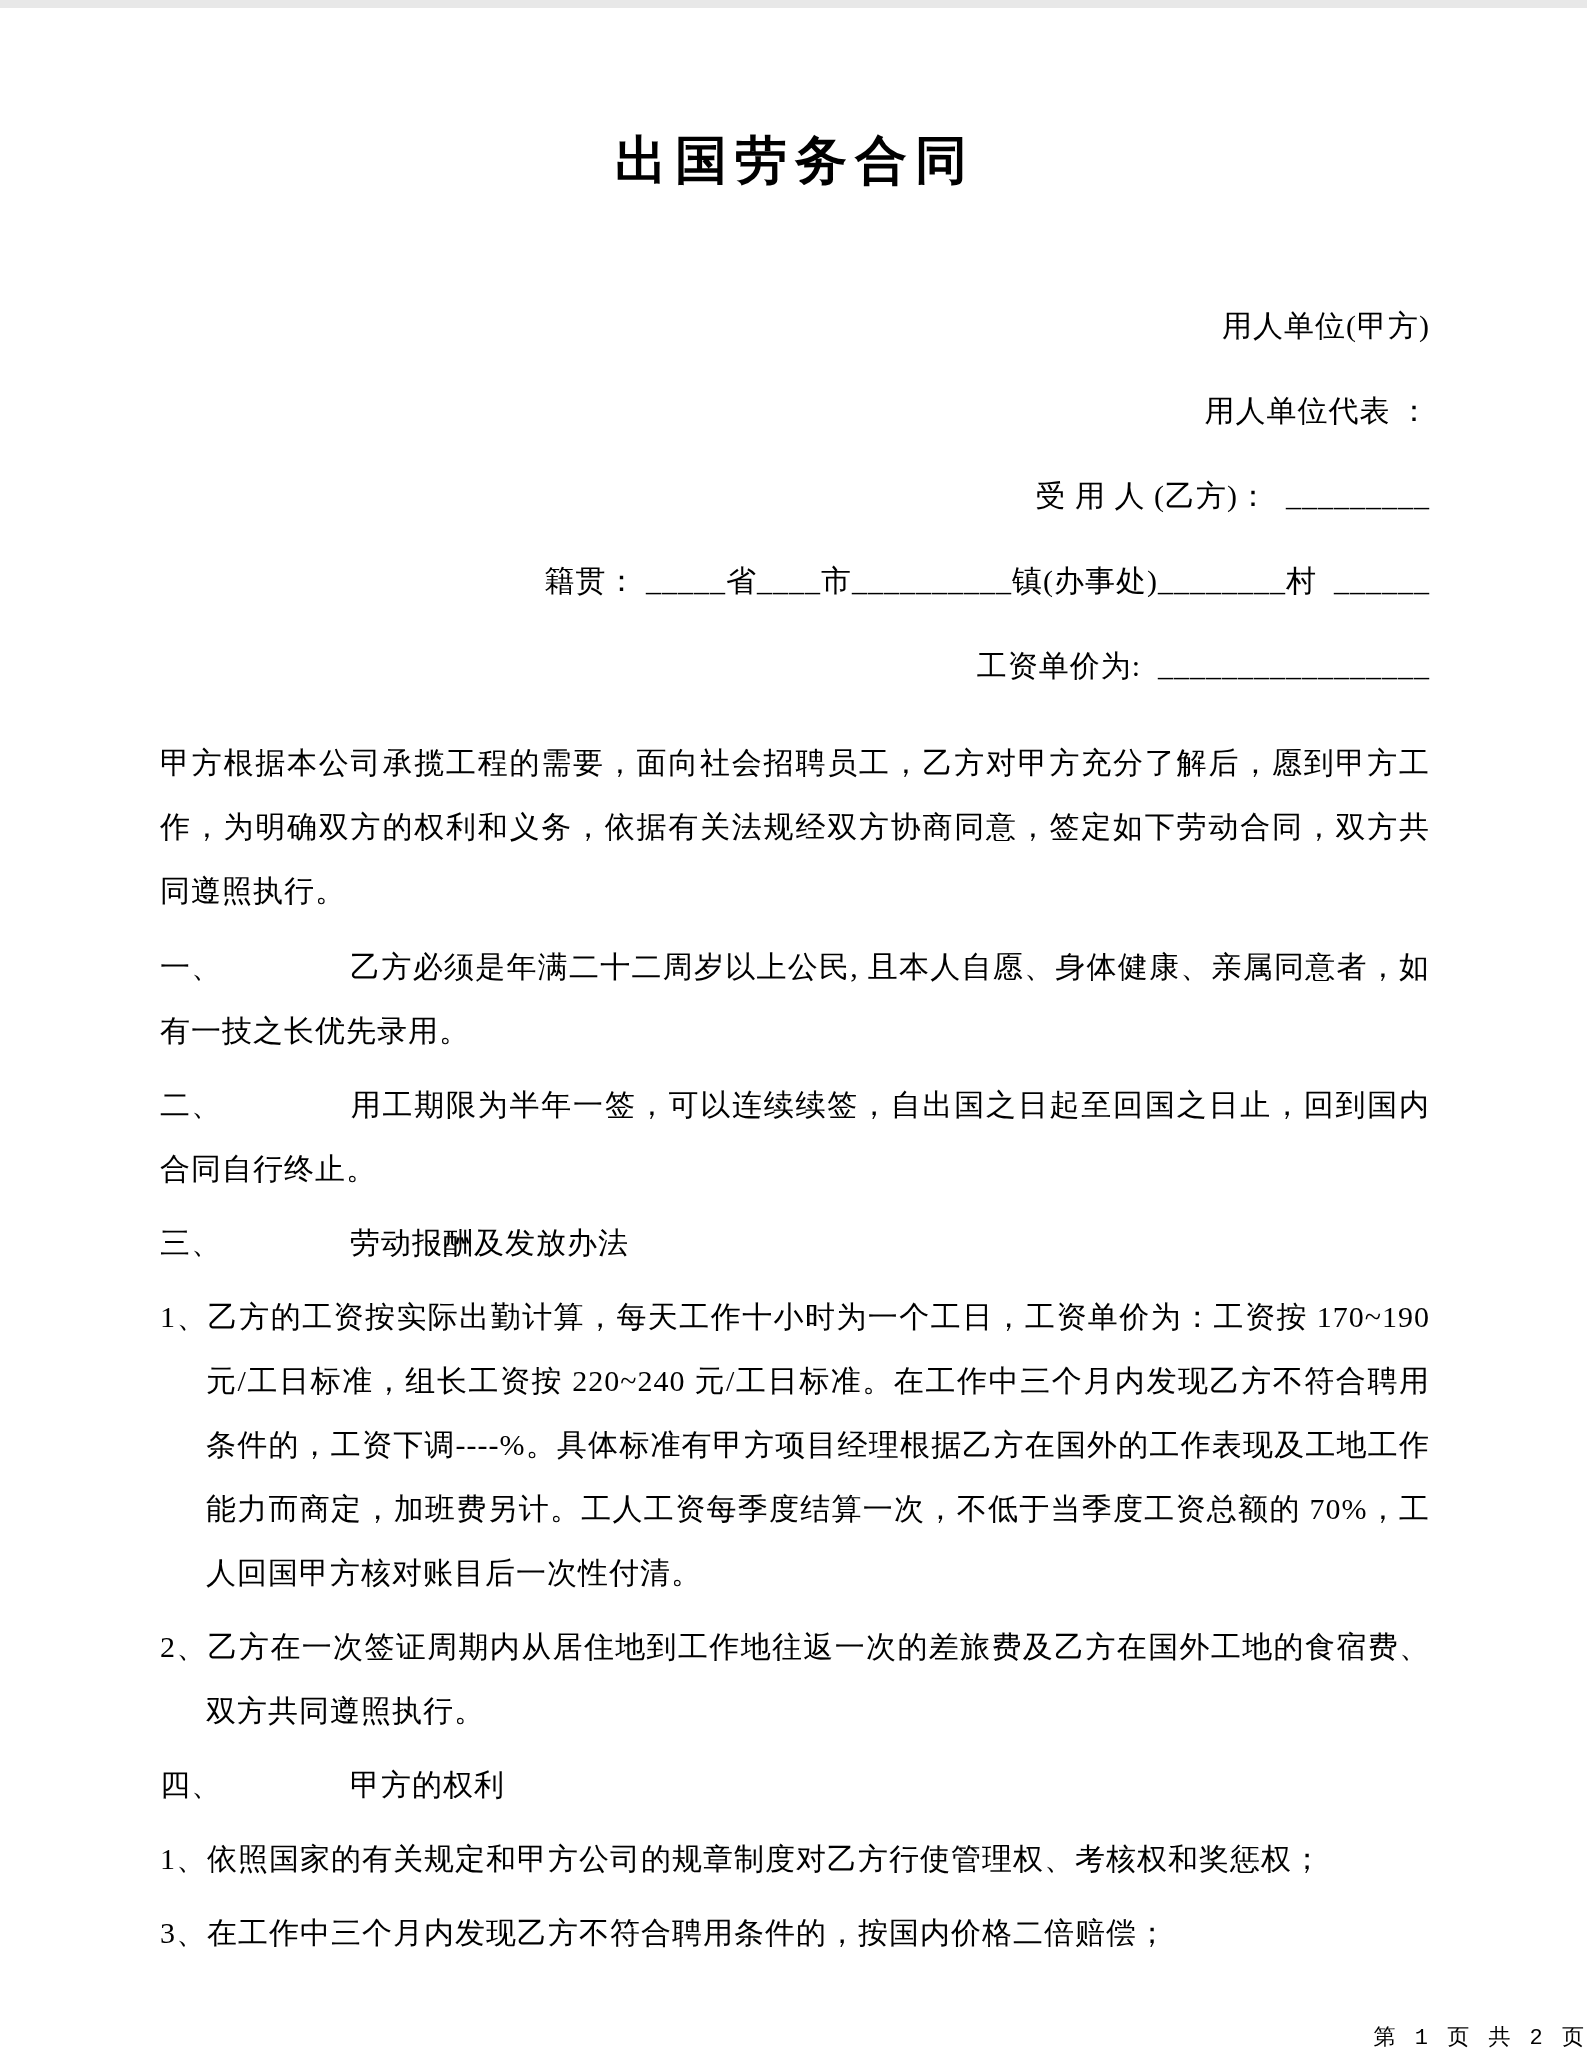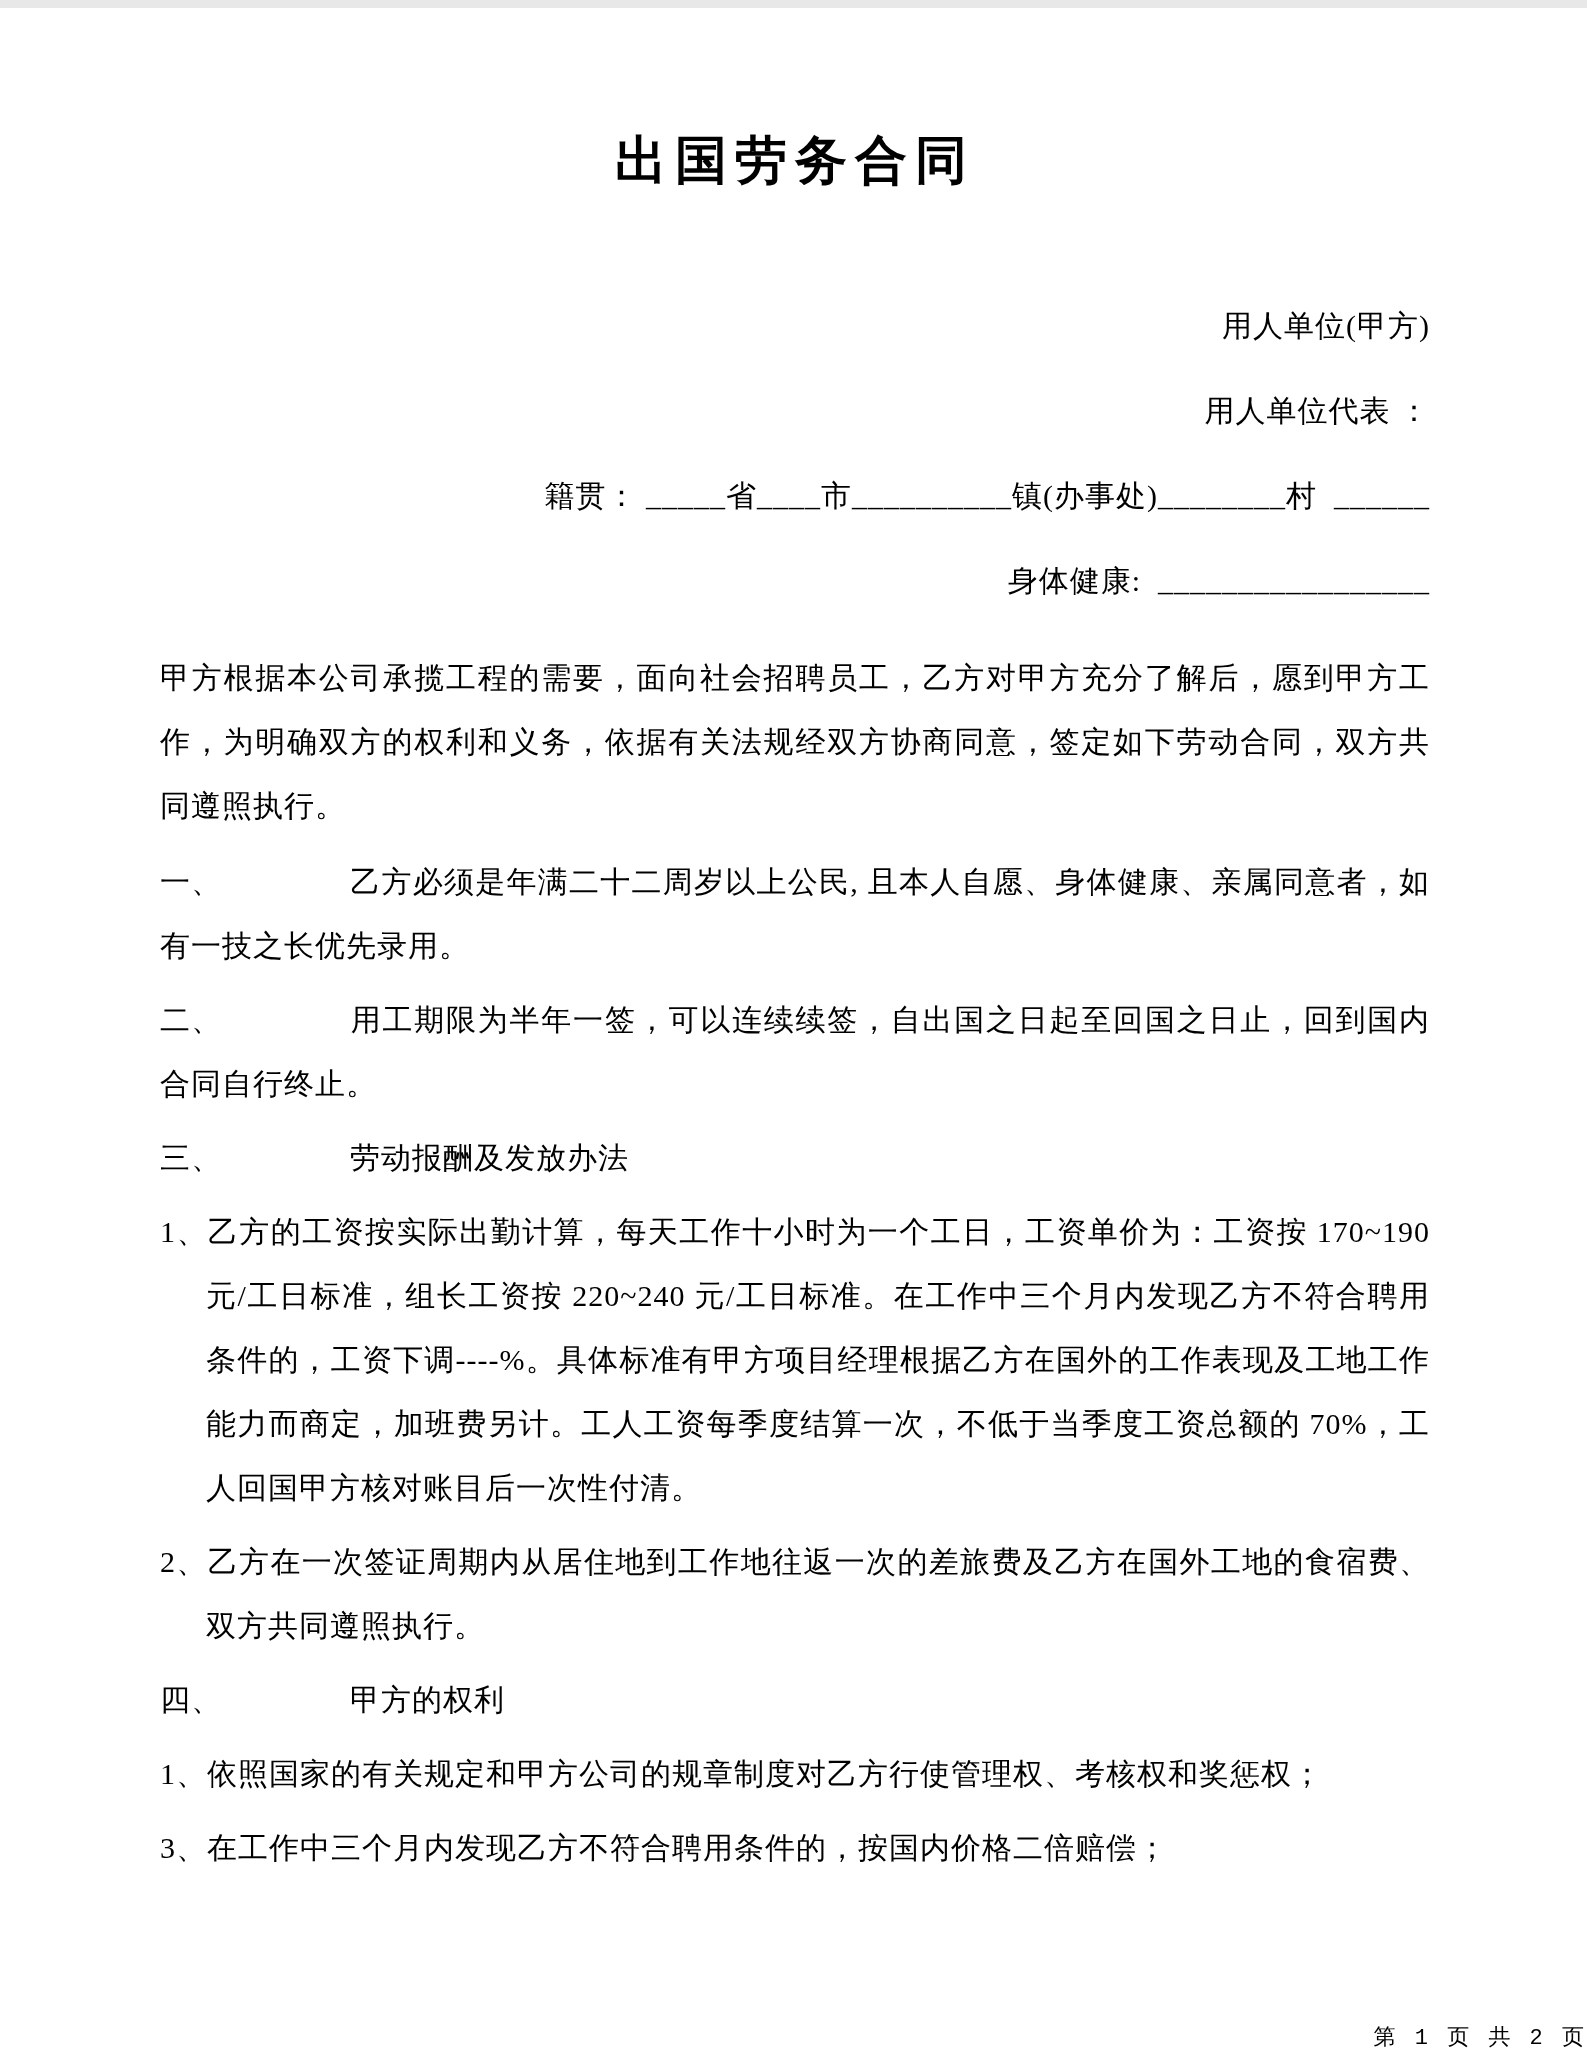--- a/index.html
+++ b/index.html
@@ -57,22 +57,23 @@
 </style>
 </head>
 <body>
 
 <div class="page">
 
   <h1 class="title">出国劳务合同</h1>
 
   <div class="hfield ind1">用人单位(甲方)</div>
   <div class="hfield ind1">用人单位代表 ：</div>
+  <div class="hfield ind1">受 用 人 (乙方)：  _________</div>
   <div class="hfield ind2">籍贯： _____省____市__________镇(办事处)________村  ______</div>
-  <div class="hfield ind2">身体健康:  _________________</div>
+  <div class="hfield ind2">工资单价为:  _________________</div>
 
   <p class="para intro">甲方根据本公司承揽工程的需要，面向社会招聘员工，乙方对甲方充分了解后，愿到甲方工作，为明确双方的权利和义务，依据有关法规经双方协商同意，签定如下劳动合同，双方共同遵照执行。</p>
 
   <p class="para"><span class="secnum">一、</span><span>乙方必须是年满二十二周岁以上公民, 且本人自愿、身体健康、亲属同意者，如有一技之长优先录用。</span></p>
 
   <p class="para"><span class="secnum">二、</span><span>用工期限为半年一签，可以连续续签，自出国之日起至回国之日止，回到国内合同自行终止。</span></p>
 
   <p class="para"><span class="secnum">三、</span><span>劳动报酬及发放办法</span></p>
 
   <p class="para item"><span>1、</span><span>乙方的工资按实际出勤计算，每天工作十小时为一个工日，工资单价为：工资按 170~190 元/工日标准，组长工资按 220~240 元/工日标准。在工作中三个月内发现乙方不符合聘用条件的，工资下调----%。具体标准有甲方项目经理根据乙方在国外的工作表现及工地工作能力而商定，加班费另计。工人工资每季度结算一次，不低于当季度工资总额的 70%，工人回国甲方核对账目后一次性付清。</span></p>

